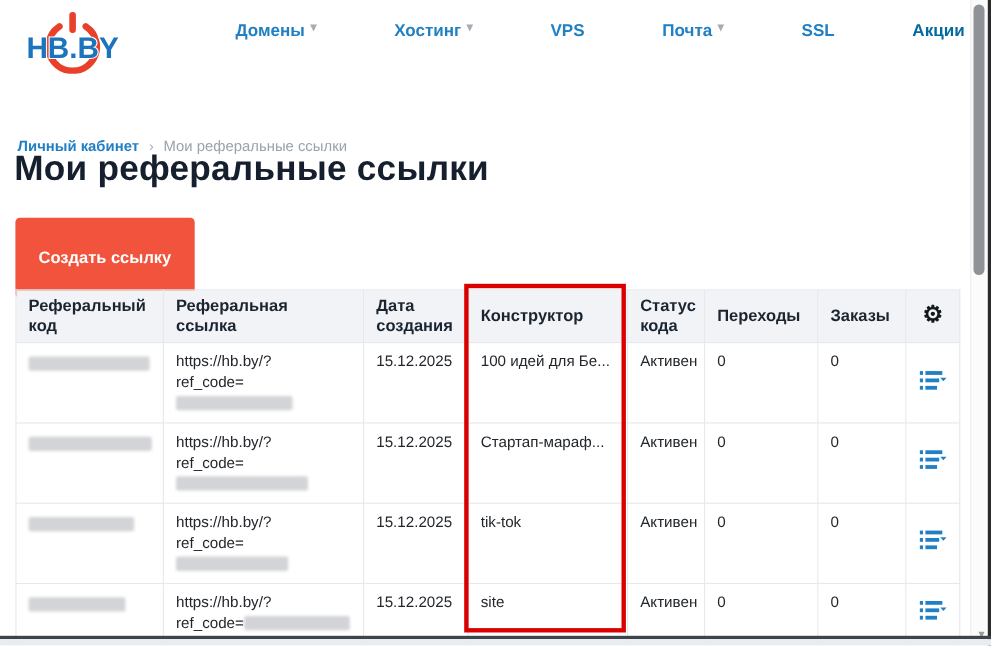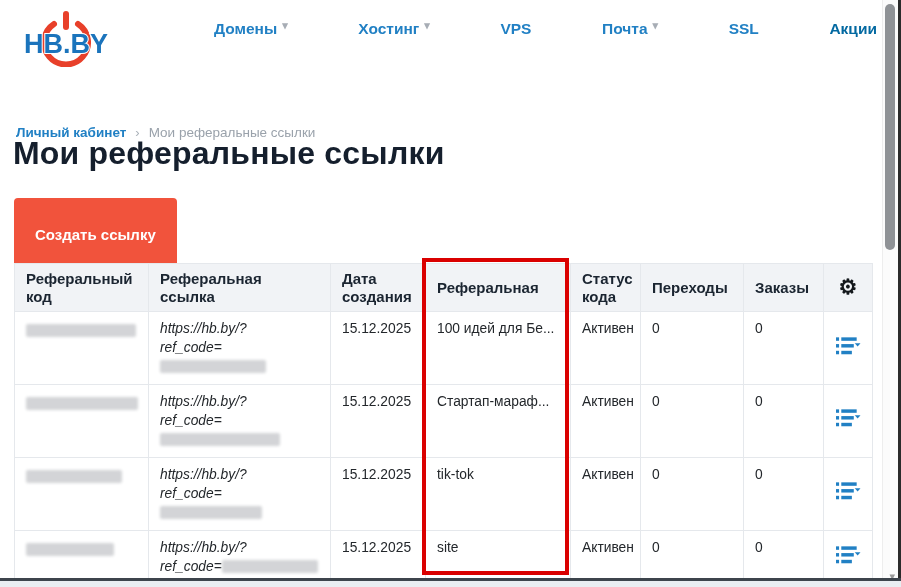--- a/index.html
+++ b/index.html
@@ -33,21 +33,21 @@
   
   table.reftable { position:absolute; left:14px; top:263px; width:858px; border-collapse:collapse; table-layout:fixed; }
   .reftable th, .reftable td { border:1px solid #e5e8ec; }
   .reftable th { background:#f1f3f6; color:#1b2531; font-weight:700; font-size:15px; text-align:left; padding:6px 11px; height:47px; vertical-align:middle; line-height:1.18; }
   .reftable th.center { text-align:center; }
   .reftable td { background:#fff; font-size:13.8px; color:#23272b; padding:8px 11px; height:44px; vertical-align:top; line-height:1.35; }
   .gear { font-size:21px; color:#14181c; }
 
   .redact { display:inline-block; height:13px; background:#d3d4d7; border-radius:2px; filter:blur(1.5px); vertical-align:middle; }
   .code-redact { margin-top:2px; }
-  .link-cell { font-size:13.5px;font-style:italic; }
+  .link-cell { font-size:13.5px; }
 
   .action-cell { text-align:center; vertical-align:middle !important; }
   .action-icon { display:inline-block; cursor:pointer; }
 
   
   .highlight-box { position:absolute; left:422px; top:258px; width:147px; height:317px; border:4px solid #da0000; pointer-events:none; }
 
   
   .scroll-track { position:absolute; right:3px; top:0; width:16px; height:578px; background:#fbfbfb; border-left:1px solid #ededed; }
   .scroll-thumb { position:absolute; right:6px; top:4px; width:10px; height:246px; background:#8f9296; border-radius:6px; cursor:pointer; }
@@ -108,21 +108,21 @@
       <col style="width:70px">
         <col style="width:103px">
         <col style="width:80px">
         <col style="width:49px">
     </colgroup>
     <thead>
       <tr>
         <th>Реферальный код</th>
         <th>Реферальная ссылка</th>
         <th>Дата создания</th>
-        <th>Реферальная</th>
+        <th>Конструктор</th>
         <th>Статус кода</th>
         <th>Переходы</th>
         <th>Заказы</th>
         <th class="center"><span class="gear">⚙</span></th>
       </tr>
     </thead>
     <tbody>
       <tr>
         <td><span class="redact code-redact" style="width:110px"></span></td>
         <td class="link-cell"><span>https://hb.by/?</span><br><span>ref_code=</span><span class="redact" style="width:106px"></span></td>

